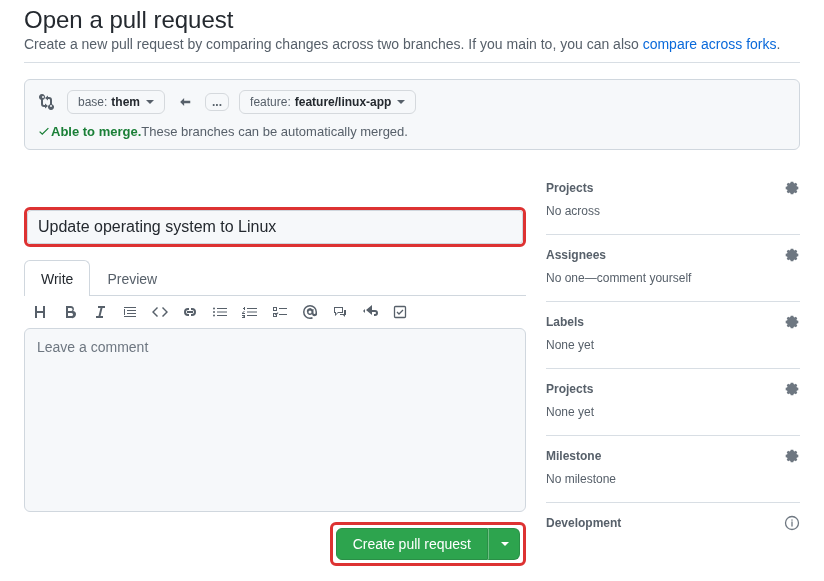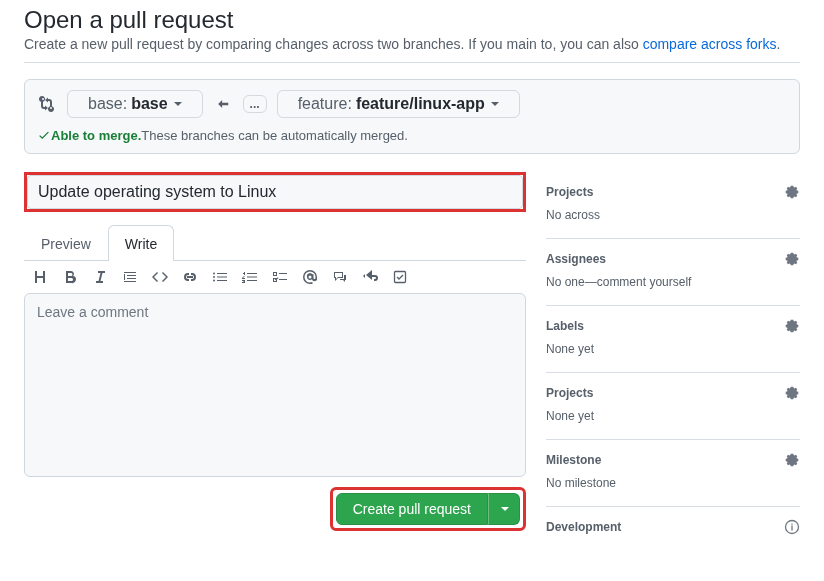--- a/index.html
+++ b/index.html
@@ -56,22 +56,22 @@
     display: inline-flex;
     align-items: center;
     justify-content: center;
     width: 20px; height: 20px;
     color: var(--text-secondary);
   }
   .branch-btn {
     background: var(--btn-bg);
     border: 1px solid #d5d9dd;
     border-radius: 6px;
-    padding: 4px 20px;
-    font-size: 16px;
+    padding: 4px 10px;
+    font-size: 12px;
     color: var(--text-primary);
     display: inline-flex;
     align-items: center;
     gap: 4px;
     cursor: pointer;
   }
   .branch-btn .label { color: var(--text-secondary); }
   .branch-btn .val { font-weight: 600; }
   .caret {
     width: 0; height: 0;
@@ -103,23 +103,24 @@
     display: flex;
     gap: 20px;
     margin-top: 18px;
     align-items: flex-start;
   }
   .main-col { flex: 1 1 auto; }
   .side-col { width: 254px; flex: 0 0 254px; }
 
   .title-wrap {
     border: 3px solid var(--highlight);
-    border-radius: 0;
+    border-radius: 6px;
     padding: 0;
     margin-bottom: 12px;
+    margin-top: 39px;
   }
   .title-input {
     width: 100%;
     padding: 7px 10px;
     font-size: 16px;
     border: 1px solid var(--border);
     border-radius: 4px;
     background: var(--bg-subtle);
     color: var(--text-primary);
   }
@@ -266,21 +267,21 @@
 <div class="rule"></div>
 
 <div class="range-box">
   <span class="icon-btn">
     <svg viewBox="0 0 16 16" width="16" height="16" fill="currentColor">
         <path d="M3 3a1 1 0 1 1 2 0 1 1 0 0 1-2 0Zm1 2.83A3.001 3.001 0 1 0 2 5.83V10a3 3 0 0 0 3 3h1v1.5L9 12l-3-2.5V11H5a1 1 0 0 1-1-1V5.83ZM12 13a1 1 0 1 1 0-2 1 1 0 0 1 0 2Zm1-2.83V6a3 3 0 0 0-3-3H9V1.5L6 4l3 2.5V5h1a1 1 0 0 1 1 1v4.17a3.001 3.001 0 1 0 2 0Z"></path>
       </svg>
   </span>
   <button class="branch-btn">
     <span class="label">base:</span>
-    <span class="val">base</span>
+    <span class="val">them</span>
     <span class="caret"></span>
   </button>
   <span class="icon-btn">
     <svg viewBox="0 0 16 16" width="14" height="14" fill="currentColor">
         <path d="M7 3.5 2.5 8 7 12.5V9.5h7v-3H7V3.5Z"></path>
       </svg>
   </span>
   <button class="dots-btn">...</button>
   <button class="branch-btn">
     <span class="label">feature:</span>
@@ -299,22 +300,22 @@
 </div>
 
 <div class="columns">
   <div class="main-col">
 
     <div class="title-wrap">
       <input class="title-input" type="text" value="Update operating system to Linux" style="">
     </div>
 
     <div class="tabs">
+      <div class="tab active">Write</div>
       <div class="tab">Preview</div>
-      <div class="tab active">Write</div>
     </div>
 
     <div class="toolbar">
       <span class="tb-icon">
           <svg viewBox="0 0 16 16" width="16" height="16" fill="currentColor">
             <path d="M3 2h2v5h6V2h2v12h-2V9H5v5H3V2Z"></path>
           </svg>
         </span>
       <span class="tb-icon">
           <svg viewBox="0 0 16 16" width="16" height="16" fill="currentColor">

